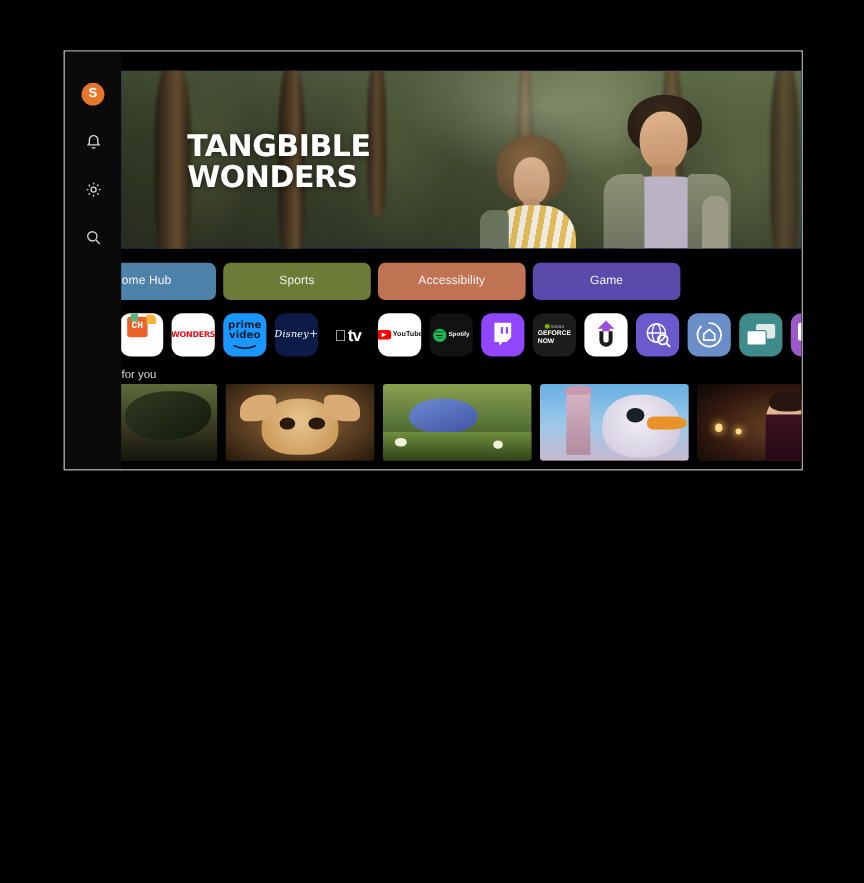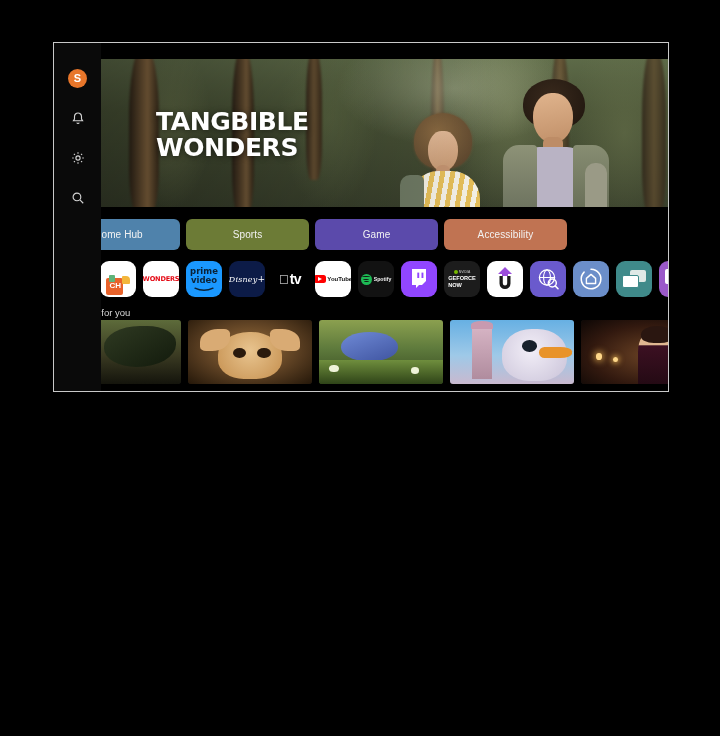--- a/index.html
+++ b/index.html
@@ -226,42 +226,42 @@
       </div>
     </div>
 
     <div id="cat-row">
         <div class="cat-btn" style="background: rgb(79, 130, 171);">
           <span>Home Hub</span>
         </div>
         <div class="cat-btn" style="background: rgb(108, 123, 54);">
           <span>Sports</span>
         </div>
+        <div class="cat-btn" style="background: rgb(192, 115, 82);">
+          <span>Accessibility</span>
+        </div>
         <div class="cat-btn" style="background: rgb(91, 74, 171);">
           <span>Game</span>
-        </div>
-        <div class="cat-btn" style="background: rgb(192, 115, 82);">
-          <span>Accessibility</span>
         </div>
       </div>
 
     <div id="app-row">
         <div class="app-tile" style="background: rgb(95, 179, 122);">
           <div style="width: 100%; height: 100%; display: flex; align-items: center; justify-content: center; flex-direction: column;">
             <div style="display:grid;grid-template-columns:7px 7px;gap:3px;margin-top:2px;">
               <i style="width:7px;height:7px;background:#fff;border-radius:1.5px;display:block"></i>
               <i style="width:7px;height:7px;background:#fff;border-radius:1.5px;display:block"></i>
               <i style="width:7px;height:7px;background:#fff;border-radius:1.5px;display:block"></i>
               <i style="width:7px;height:7px;background:#fff;border-radius:1.5px;display:block"></i>
             </div>
             <div style="font-size:4.5px;color:#fff;font-weight:bold;margin-top:2.5px;letter-spacing:.3px">APPS</div>
           </div>
         </div>
         <div class="app-tile" style="background: rgb(255, 255, 255);">
-          <div style="width: 100%; height: 100%; display: flex; align-items: center; justify-content: flex-end; flex-direction: column;">
+          <div style="width: 100%; height: 100%; display: flex; align-items: center; justify-content: flex-start; flex-direction: column; font-family: Liberation Mono, monospace;">
             <div style="position:relative;width:24px;height:22px">
               <div style="position:absolute;left:0;top:3px;width:17px;height:17px;background:#e8622a;border-radius:2px"></div>
               <div style="position:absolute;left:3px;top:0;width:6px;height:7px;background:#5fb37a;border-radius:1px"></div>
               <div style="position:absolute;right:0;top:1px;width:8px;height:8px;background:#f3b63b;border-radius:1px 4px 1px 1px"></div>
               <div style="position:absolute;left:3.5px;top:6px;font-size:8px;font-weight:bold;color:#fff">CH</div>
             </div>
           </div>
         </div>
         <div class="app-tile" style="background: rgb(255, 255, 255);">
           <div style="width: 100%; height: 100%; display: flex; align-items: center; justify-content: center; flex-direction: column;">

